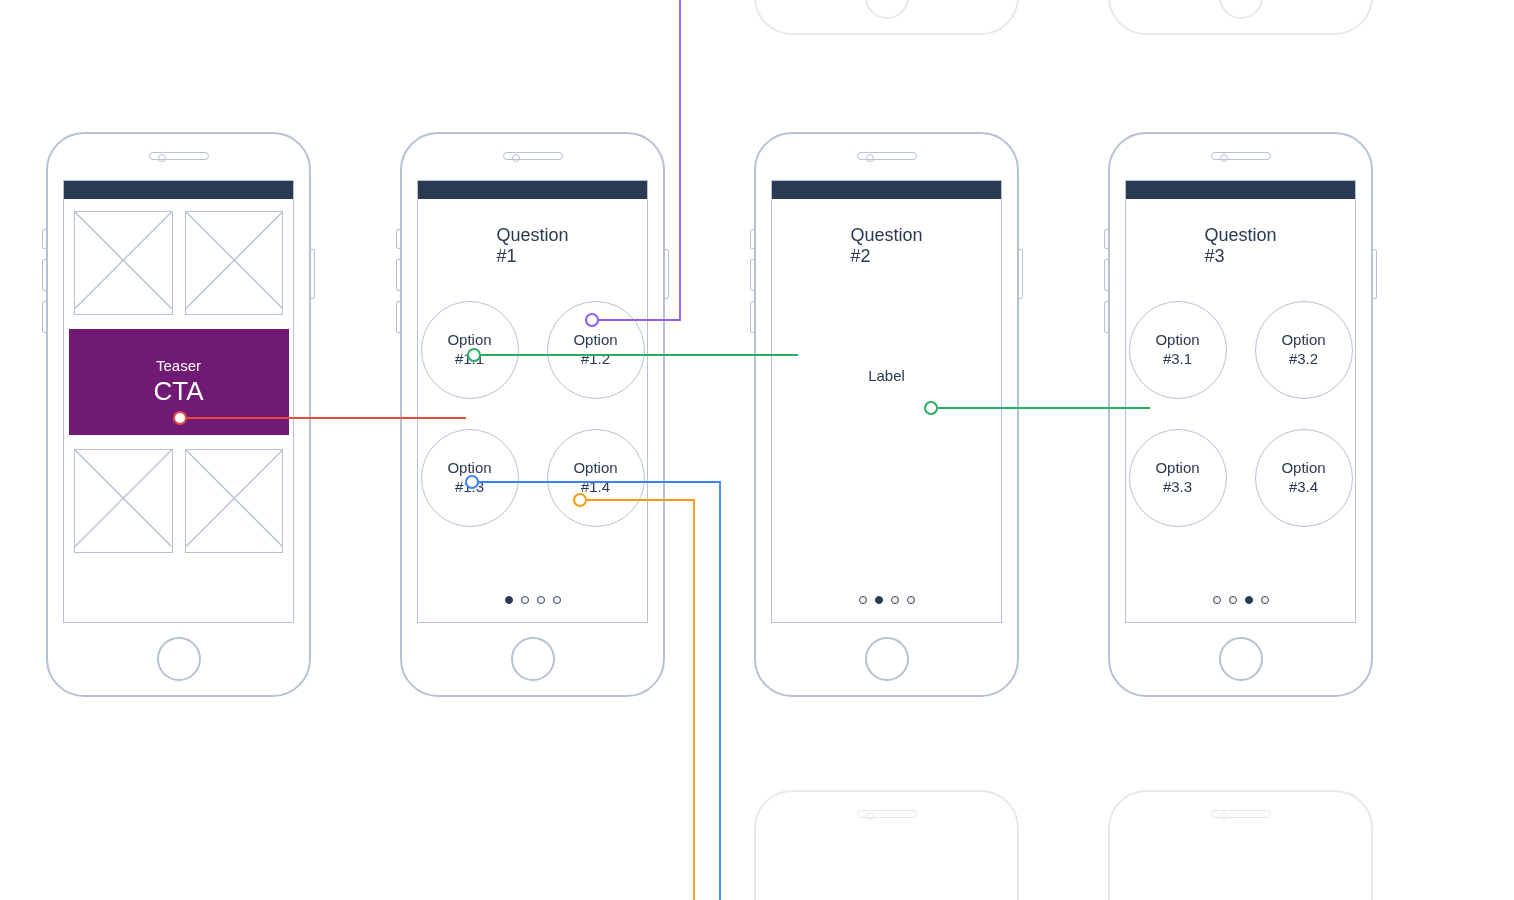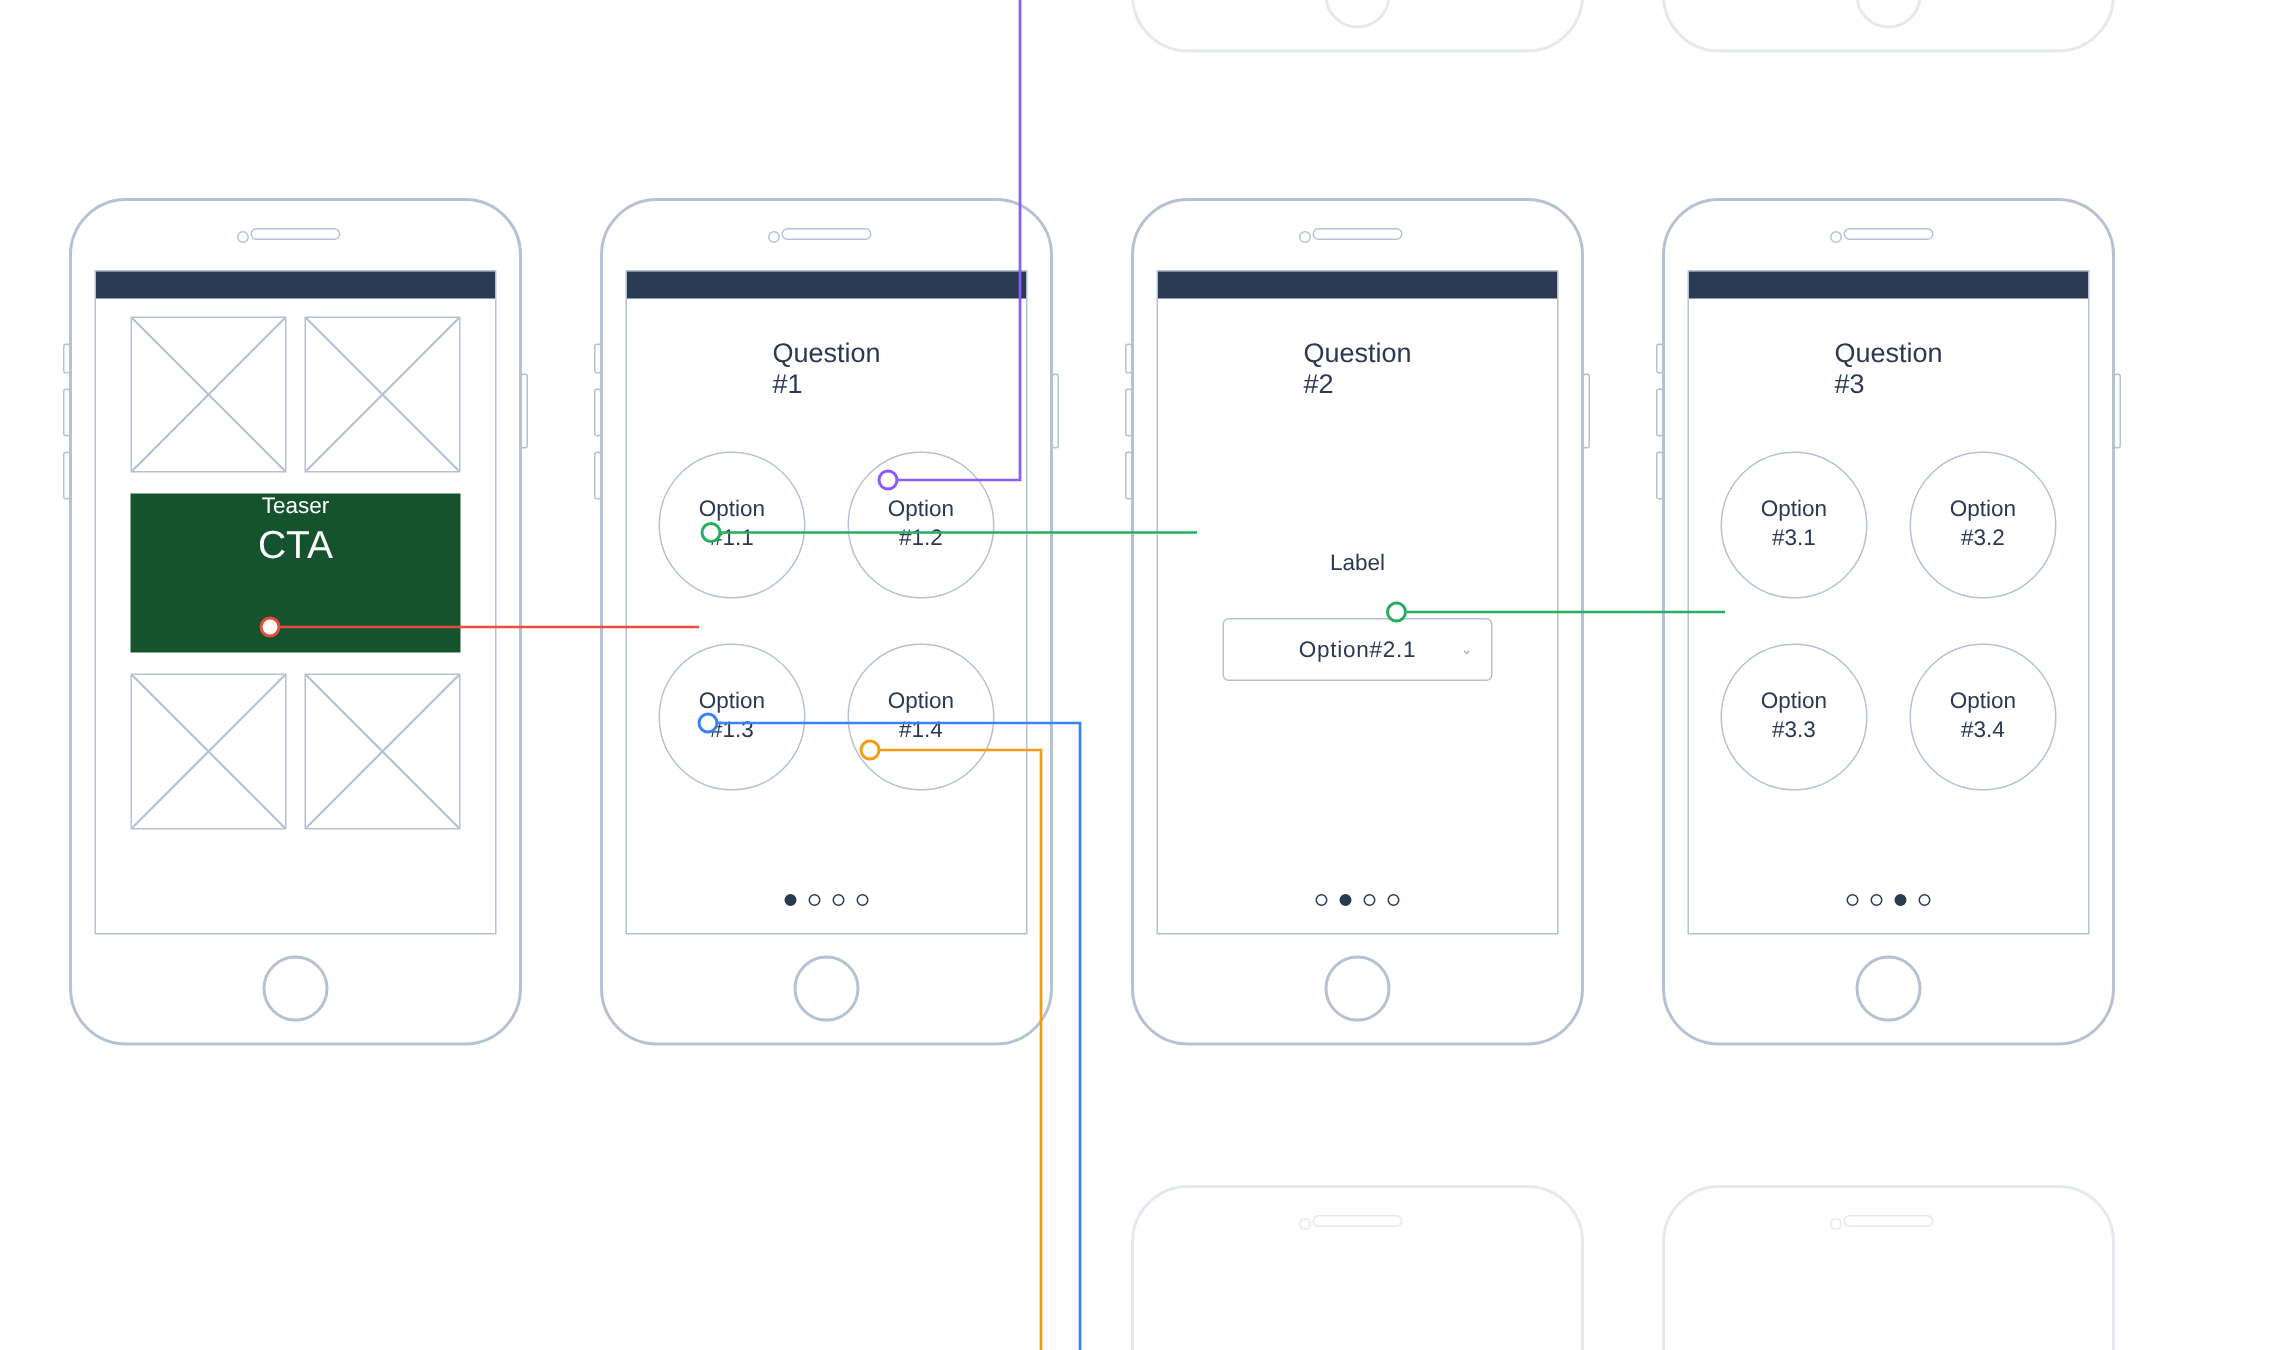--- a/index.html
+++ b/index.html
@@ -6,21 +6,21 @@
   body {
     width: 1514px;
     height: 900px;
     background: #ffffff;
     font-family: -apple-system, BlinkMacSystemFont, "Segoe UI", sans-serif;
     position: relative;
     overflow: hidden;
   }
   .phone {
     position: absolute;
-    width: 302px;
+    width: 265px;
     height: 565px;
     border: 2.5px solid #b6c2d4;
     border-radius: 38px;
     background: #fff;
     padding-left: 16px;
   }
   .phone-faded {
     opacity: 0.35;
   }
   .phone-top-hardware {
@@ -98,25 +98,26 @@
   }
   .placeholder-box {
     width: 104px; height: 104px;
     border: 1.5px solid #b6c2d4;
     position: relative;
   }
   .placeholder-box svg { position: absolute; inset:0; }
   .teaser-block {
     width: 220px;
     height: 106px;
-    background: #14532d;
+    background: #701a75;
     color: #fff;
     display: flex;
     flex-direction: column;
     align-items: center;
+    justify-content: center;
     margin: 14px 0;
   }
   .teaser-label { font-size: 15px; font-weight: 400; }
   .cta-label { font-size: 26px; font-weight: 400; margin-top: 2px; }
   
   .question-title {
     font-size: 18px;
     color: #2a3a53;
     margin-top: 14px;
     margin-bottom: 30px;
@@ -341,24 +342,20 @@
       <div style="height:32px;"></div>
   </div>
   <div class="phone-side-btns-right">
       <div></div>
     </div>
   <div class="phone-screen">
     <div class="phone-statusbar"></div>
     <div class="screen-content">
       <div class="question-title">Question<br>#2</div>
       <div class="q2-label">Label</div>
-      <div class="dropdown">
-        <span>Option#2.1</span>
-        <span class="dropdown-caret">⌄</span>
-      </div>
       <div class="pager">
         <div class="pager-dot"></div>
         <div class="pager-dot active"></div>
         <div class="pager-dot"></div>
         <div class="pager-dot"></div>
       </div>
     </div>
   </div>
   <div class="phone-home"></div>
 </div>

